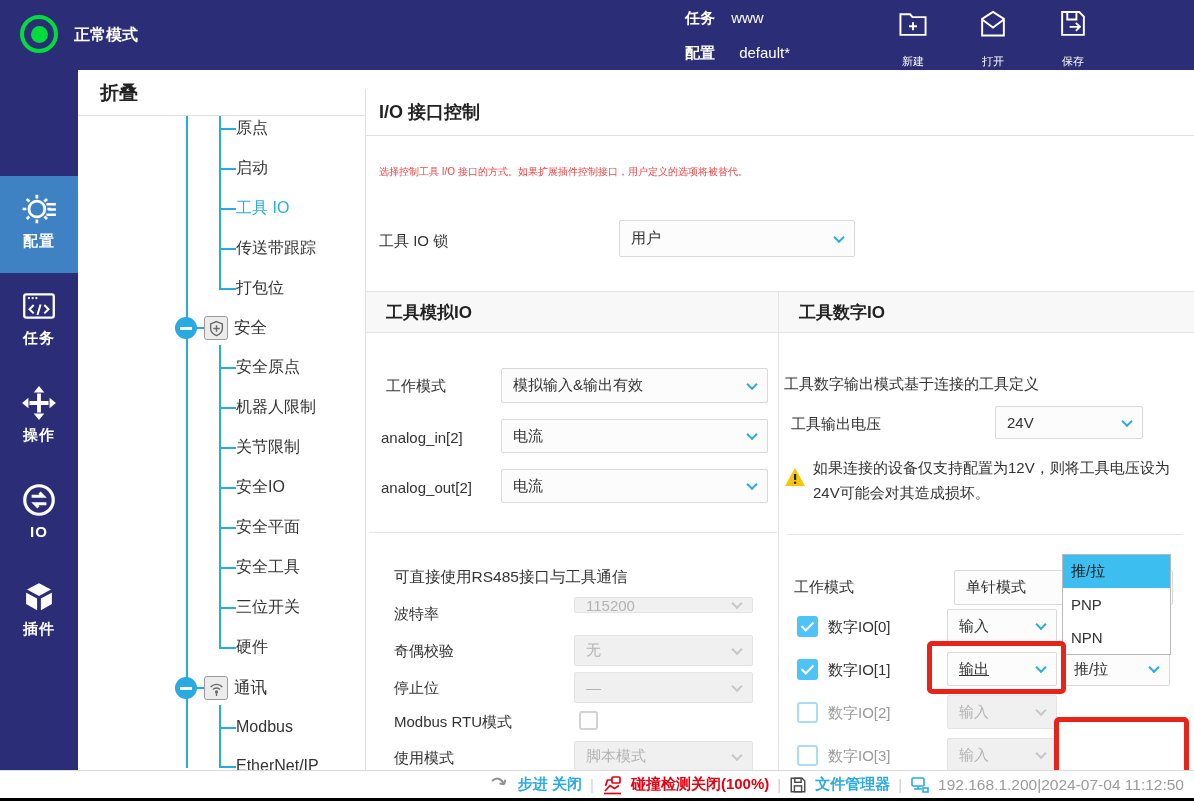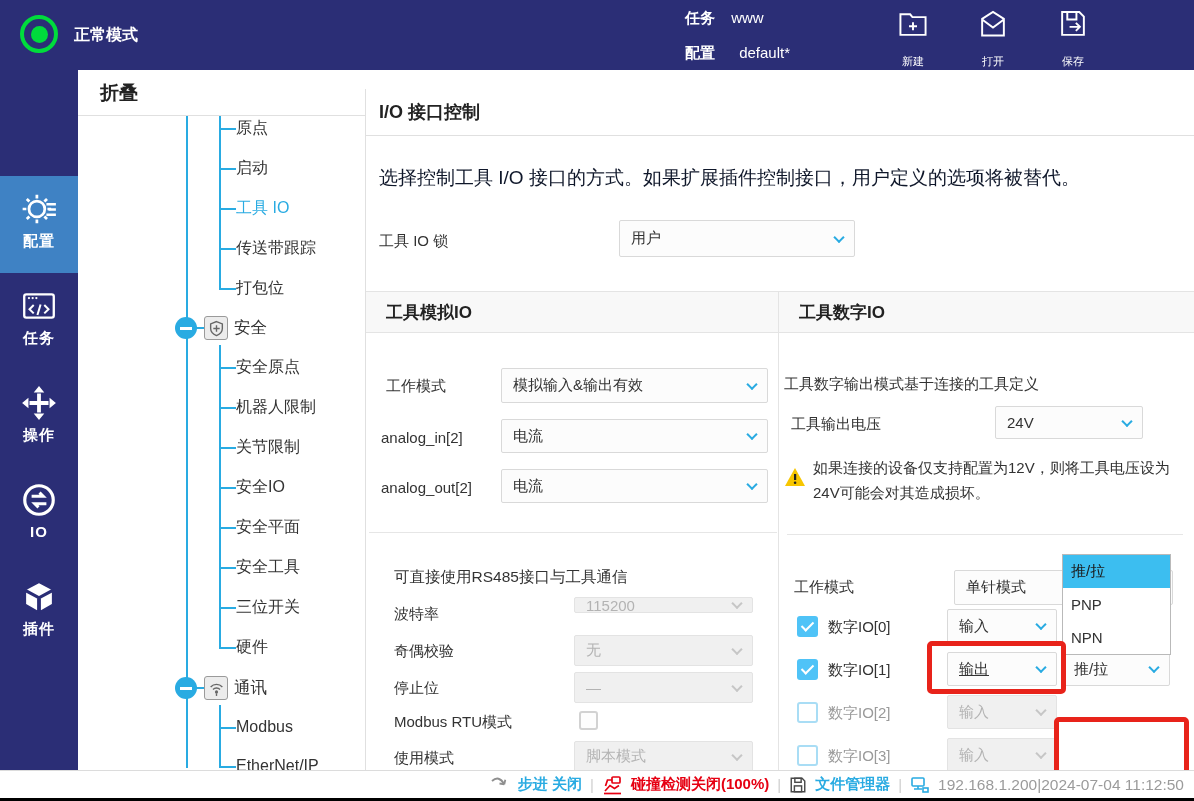--- a/index.html
+++ b/index.html
@@ -32,21 +32,21 @@
   .titem.active { color:#29abe2; }
   .tnode-label { position:absolute; left:156px; font-size:16.5px; color:#333; white-space:nowrap; cursor:pointer; }
   .minus-circle { position:absolute; left:97px; width:22px; height:22px; background:#29abe2; border-radius:50%; cursor:pointer; }
   .minus-circle::after { content:""; position:absolute; left:5px; top:10px; width:12px; height:2.5px; background:#fff; }
   .node-icon { position:absolute; left:126px; width:24px; height:24px; background:#ececec; border:1px solid #9a9a9a; border-radius:3px;
     display:flex; align-items:center; justify-content:center; }
   
   .main { position:absolute; left:365px; top:70px; width:829px; height:700px; background:#fff; border-left:1px solid #e0e0e0;margin-top:19px; }
   .main-title { position:absolute; left:13px; top:0; height:46px; display:flex; align-items:center; font-size:18px; font-weight:bold; color:#222; }
   .main-hr { position:absolute; left:0; top:46px; width:829px; height:1px; background:#e0e0e0; }
-  .desc { position:absolute; left:13px; top:76px; font-size:19px; color:#0f172a; }
+  .desc { position:absolute; left:13px; top:76px; font-size:10px; color:#ef4444; }
   .lbl { position:absolute; font-size:15px; color:#333; white-space:nowrap; }
   .select { position:absolute; background:#fcfcfc; border:1px solid #d9d9d9; border-radius:2px;
     display:flex; align-items:center; padding:0 26px 0 11px; font-size:15px; color:#333; cursor:pointer; }
   .select .chev { position:absolute; right:11px; top:50%; width:8px; height:8px;
     border-right:2px solid #29abe2; border-bottom:2px solid #29abe2; transform:translateY(-70%) rotate(45deg); }
   .select.disabled { background:#f0f0f0; border-color:#e3e3e3; color:#b3b3b3; cursor:default; }
   .select.disabled .chev { border-color:#c6c6c6; }
   .sechdr { position:absolute; top:202px; height:42px; background:#f8f8f8; border-top:1px solid #e4e4e4; border-bottom:1px solid #e4e4e4;
     display:flex; align-items:center; padding-left:20px; font-size:17px; font-weight:bold; color:#222; }
   .colsep { position:absolute; left:412px; top:202px; width:1px; height:496px; background:#e4e4e4; }

